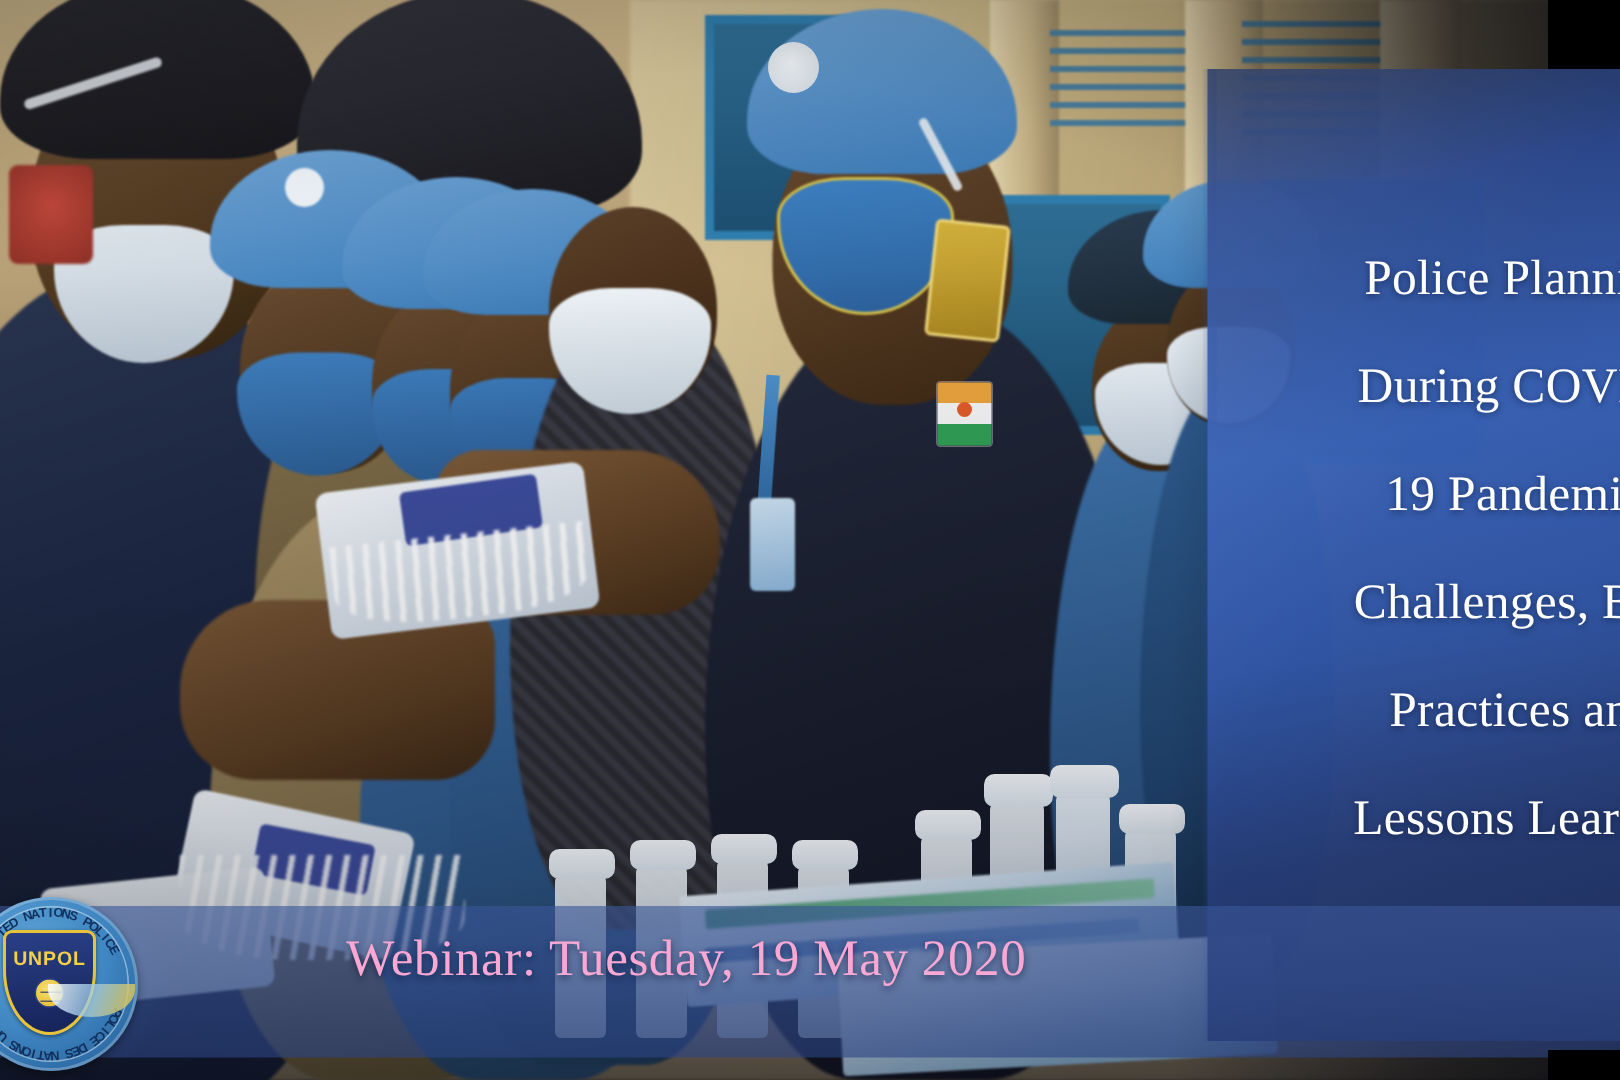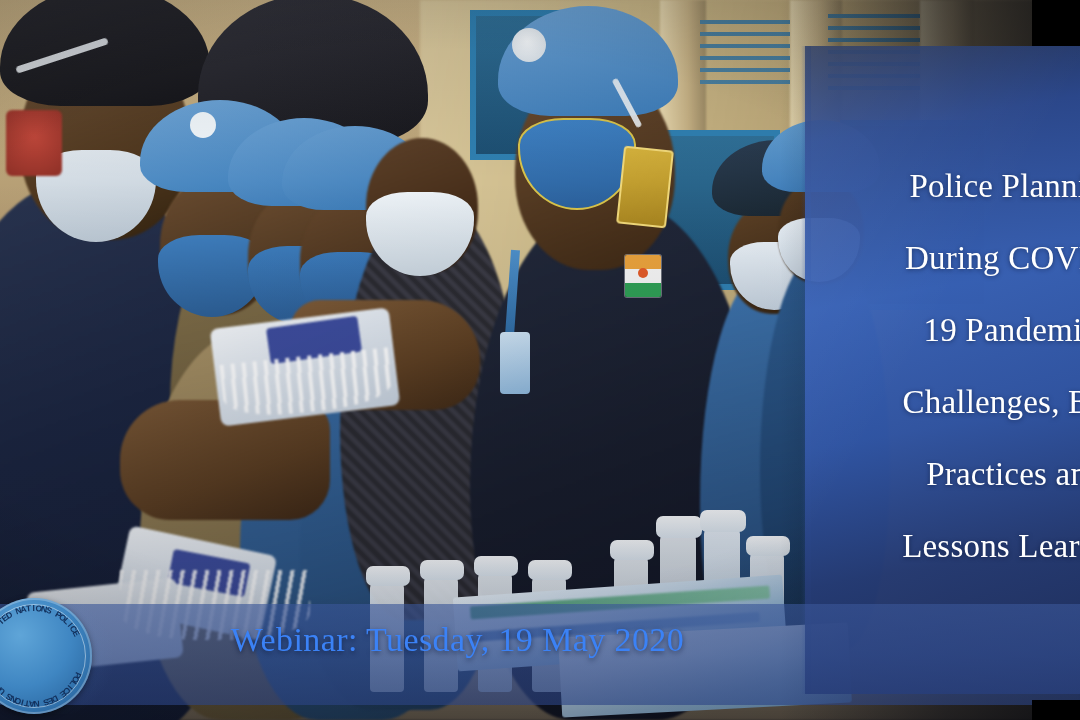--- a/index.html
+++ b/index.html
@@ -102,21 +102,21 @@
   .caption-band{
     position:absolute; left:0; top:604px; width:1080px; height:101px;
     background:linear-gradient(180deg,
       rgba(58,86,152,.62) 0%,
       rgba(52,80,148,.60) 50%,
       rgba(44,68,132,.62) 100%);
   }
   .caption-text{
     position:absolute; left:0; top:604px; width:805px; height:72px;
     display:flex; align-items:center; justify-content:center;
-    color:#3b82f6; font-family:"Liberation Serif", serif;
+    color:#f9a8d4; font-family:"Liberation Serif", serif;
     font-size:34px; letter-spacing:.4px;
     text-shadow:0 2px 5px rgba(8,18,48,.6);
     padding-left:110px;
   }
 
   
   .badge-wrap{ position:absolute; left:-24px; top:598px; width:116px; height:116px; }
   .badge-ring{
     position:absolute; inset:0; border-radius:50%;
     background:radial-gradient(circle at 38% 32%, #5fa5d8 0%, #3f86c2 48%, #2f6ea8 75%, #255c8f 100%);
@@ -347,18 +347,23 @@
           <span style="position: absolute; left: 50%; top: 50%; transform-origin: 0px 0px; transform: rotate(8.6087deg) translate(0px, 48px) rotate(180deg) translate(-50%, -50%);">T</span>
           <span style="position: absolute; left: 50%; top: 50%; transform-origin: 0px 0px; transform: rotate(14.3478deg) translate(0px, 48px) rotate(180deg) translate(-50%, -50%);">I</span>
           <span style="position: absolute; left: 50%; top: 50%; transform-origin: 0px 0px; transform: rotate(20.087deg) translate(0px, 48px) rotate(180deg) translate(-50%, -50%);">O</span>
           <span style="position: absolute; left: 50%; top: 50%; transform-origin: 0px 0px; transform: rotate(25.8261deg) translate(0px, 48px) rotate(180deg) translate(-50%, -50%);">N</span>
           <span style="position: absolute; left: 50%; top: 50%; transform-origin: 0px 0px; transform: rotate(31.5652deg) translate(0px, 48px) rotate(180deg) translate(-50%, -50%);">S</span>
           <span style="position: absolute; left: 50%; top: 50%; transform-origin: 0px 0px; transform: rotate(37.3043deg) translate(0px, 48px) rotate(180deg) translate(-50%, -50%);"> </span>
           <span style="position: absolute; left: 50%; top: 50%; transform-origin: 0px 0px; transform: rotate(43.0435deg) translate(0px, 48px) rotate(180deg) translate(-50%, -50%);">U</span>
           <span style="position: absolute; left: 50%; top: 50%; transform-origin: 0px 0px; transform: rotate(48.7826deg) translate(0px, 48px) rotate(180deg) translate(-50%, -50%);">N</span>
         </span>
     </div>
+    <div class="badge-shield">
+      <div class="badge-unpol">UNPOL</div>
+      <div class="badge-globe"></div>
+      <div class="badge-swoosh"></div>
+    </div>
   </div>
 
   <div class="black-tr"></div>
   <div class="black-br"></div>
 
 </div>
 
 </body></html>

